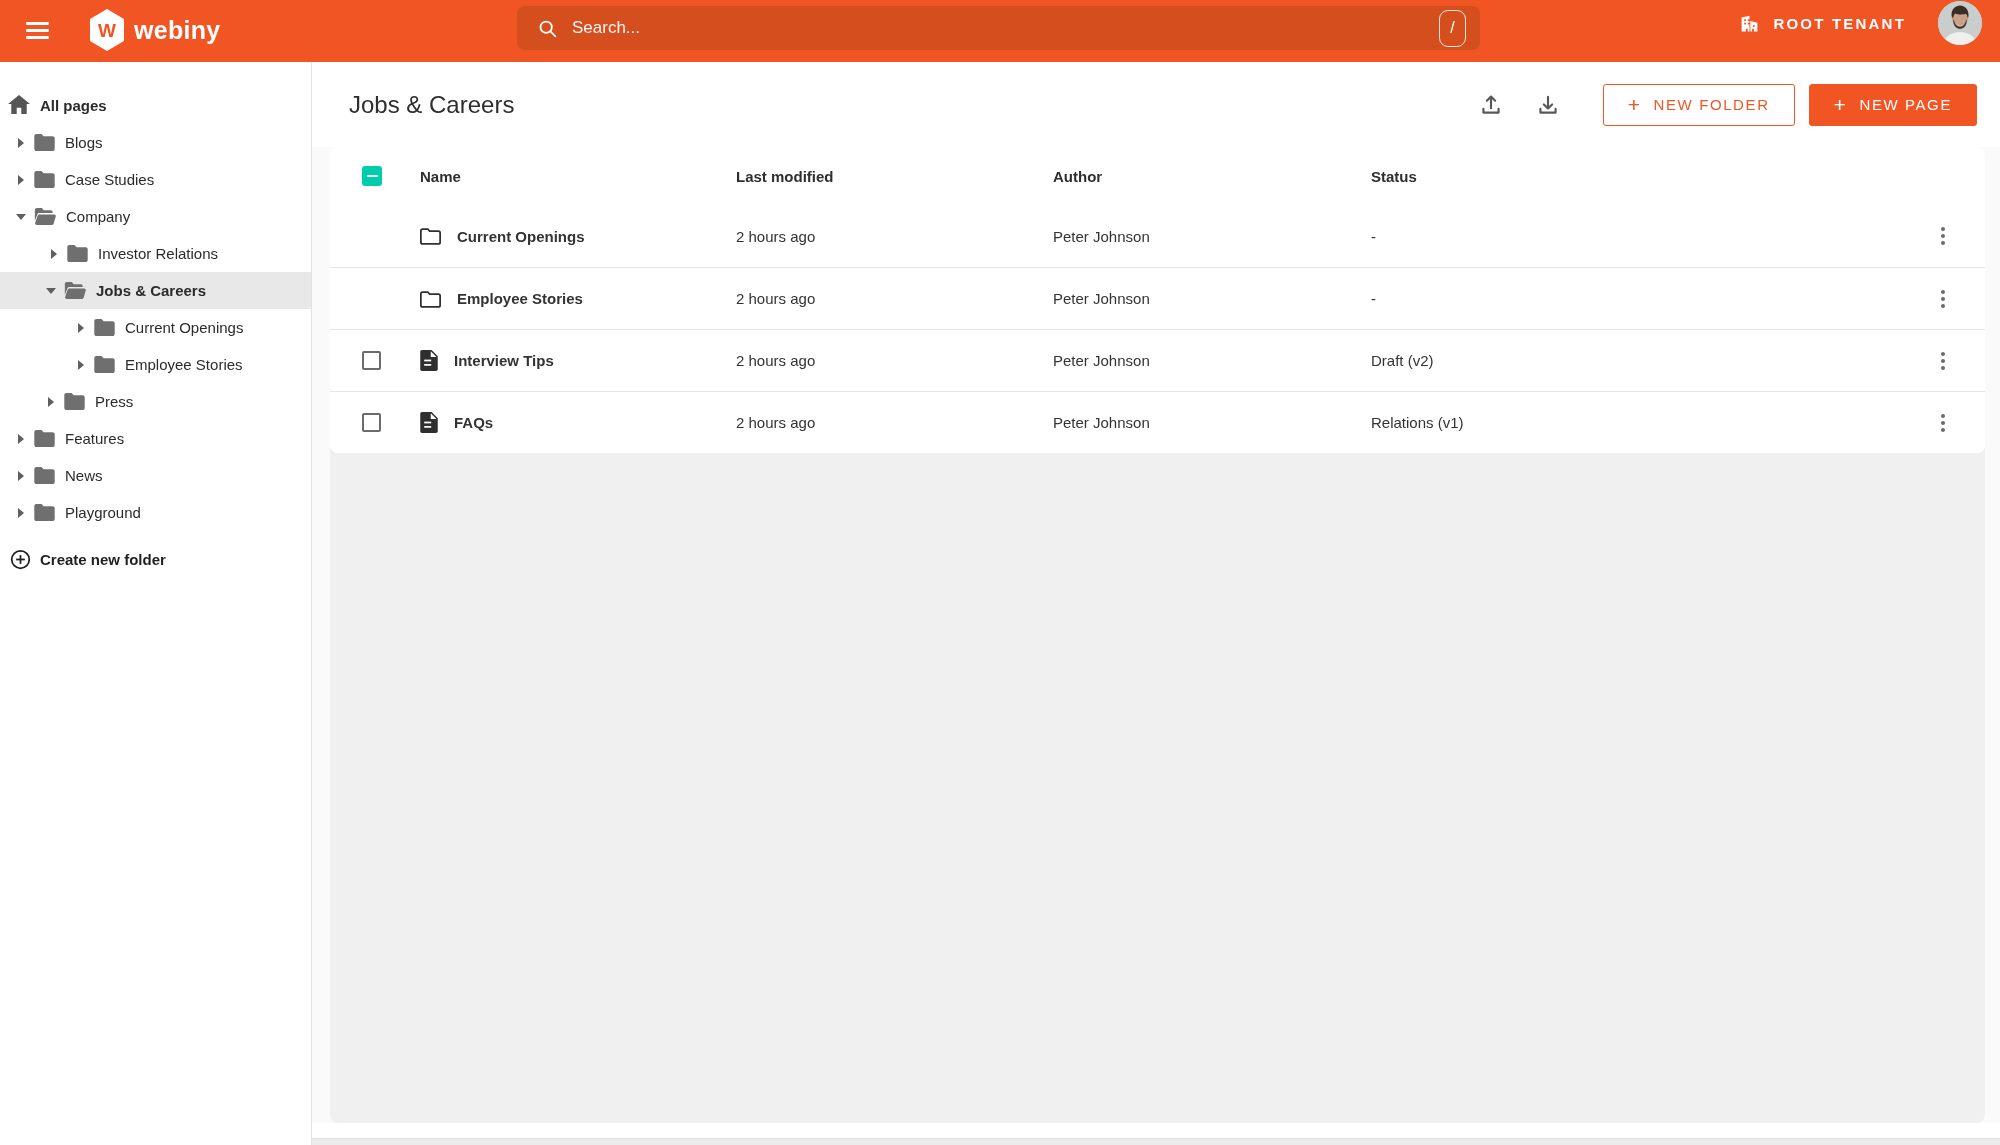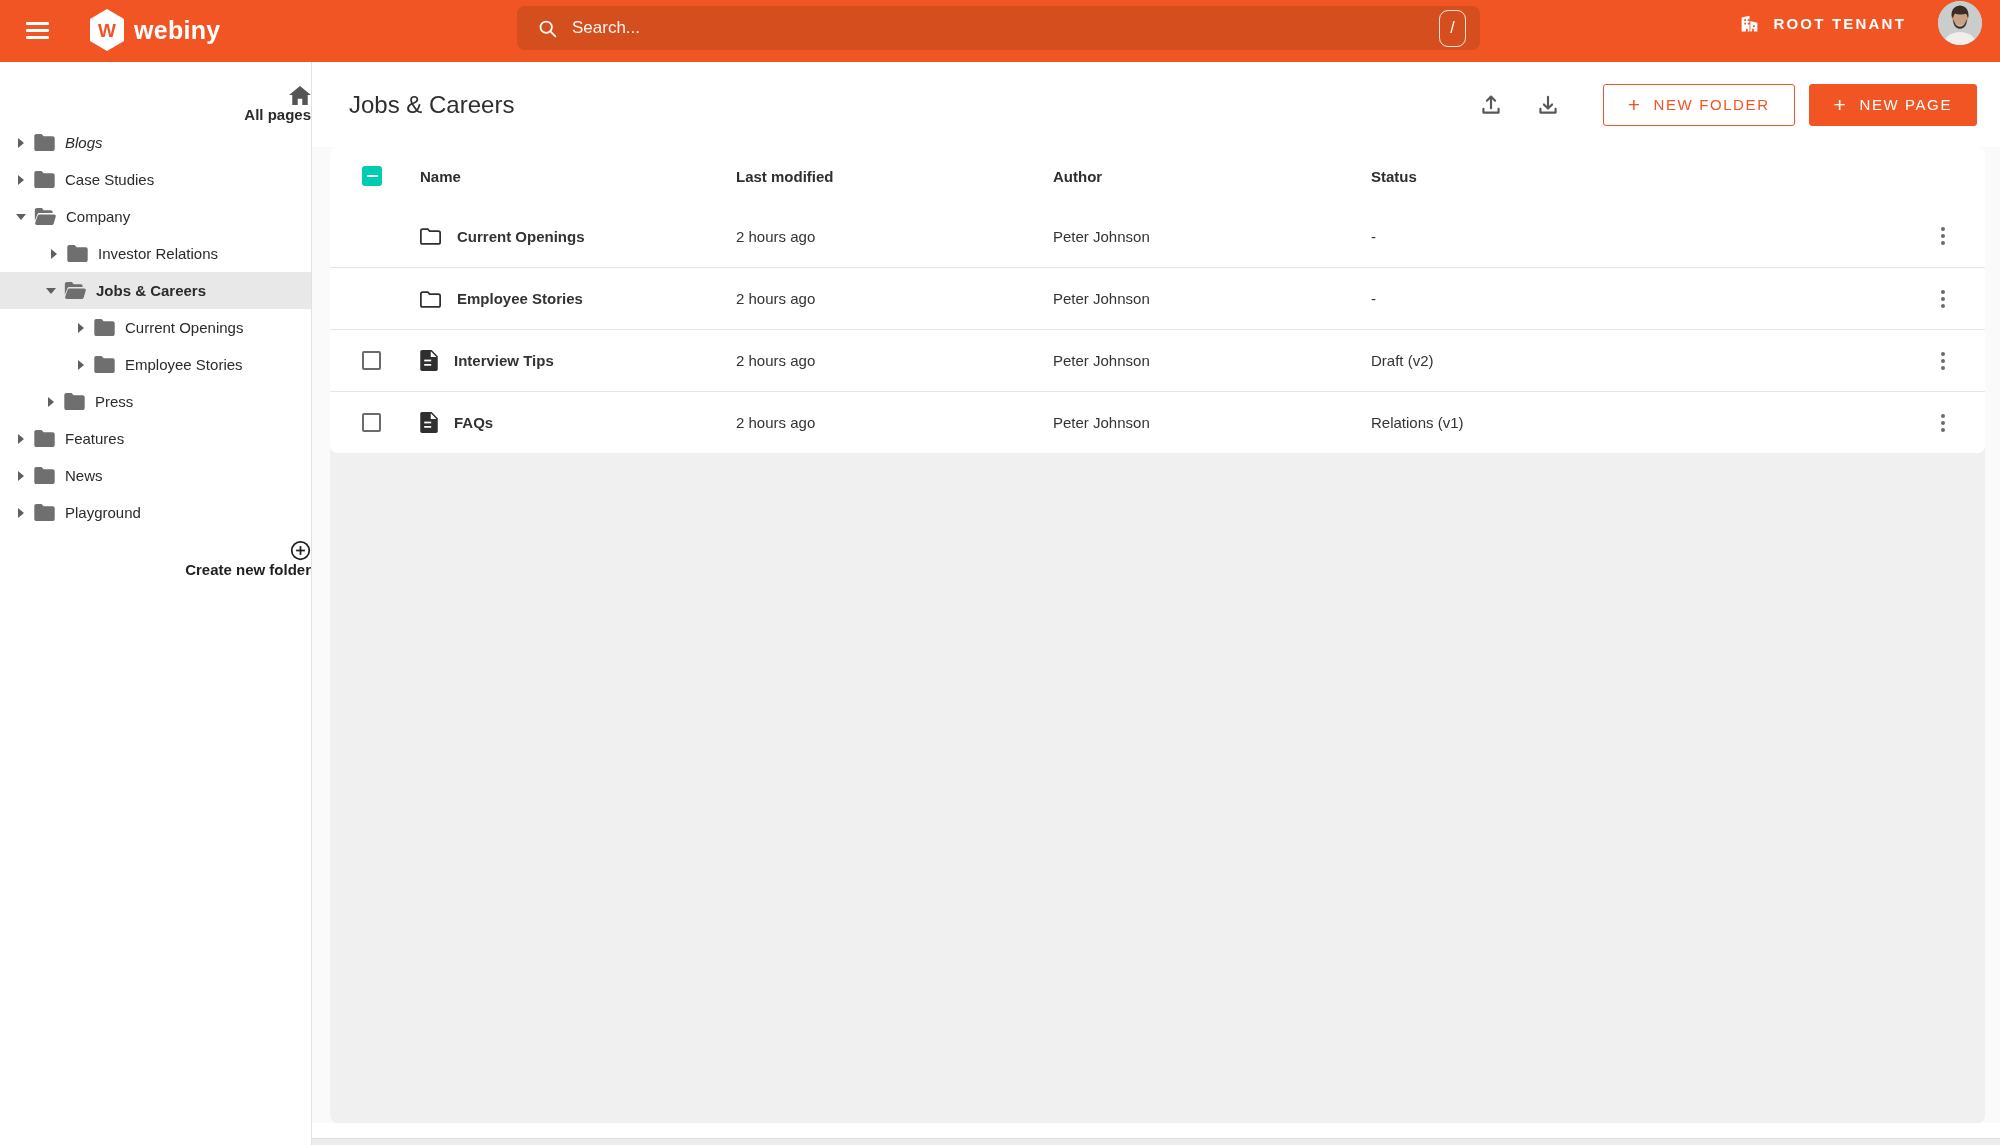--- a/index.html
+++ b/index.html
@@ -28,21 +28,21 @@
   .searchbar input::placeholder{color:rgba(255,255,255,.95);}
   .slash-key{width:27px;height:37px;border:1.5px solid rgba(255,255,255,.85);border-radius:9px;color:#fff;font-size:16px;display:flex;align-items:center;justify-content:center;}
   .topbar-right{position:absolute;right:18px;top:0;height:46px;display:flex;align-items:center;gap:32px;}
   .tenant{display:flex;align-items:center;gap:13px;color:#fff;font-size:15px;font-weight:600;letter-spacing:2.2px;cursor:pointer;}
   .avatar{width:44px;height:44px;border-radius:50%;overflow:hidden;cursor:pointer;background:#c7ccce;}
   .avatar svg{display:block;}
 
   
   .shell{flex:1;display:flex;min-height:0;}
   .sidebar{width:312px;flex:none;background:#fff;border-right:1px solid #e2e2e2;padding-top:24px;font-size:15px;color:#2b2b2b;}
-  .side-row{height:38px;display:flex;align-items:flex-end;cursor:pointer;flex-direction:column;}
+  .side-row{height:38px;display:flex;align-items:center;cursor:pointer;}
   .side-row .lbl{margin-left:10px;}
   .all-pages{padding-left:8px;font-weight:700;}
   .all-pages .lbl{margin-left:10px;}
   .tree-item{height:37px;display:flex;align-items:center;cursor:pointer;}
   .tree-item .caret{width:12px;flex:none;display:flex;justify-content:center;}
   .caret-right{width:0;height:0;border-left:6px solid #5f5f5f;border-top:5px solid transparent;border-bottom:5px solid transparent;}
   .caret-down{width:0;height:0;border-top:6px solid #5f5f5f;border-left:5px solid transparent;border-right:5px solid transparent;}
   .tree-item .f-icon{margin-left:7px;flex:none;display:flex;}
   .tree-item .lbl{margin-left:10px;white-space:nowrap;}
   .tree-item.selected{background:#e8e8e8;font-weight:700;}
@@ -135,21 +135,21 @@
 
     <nav class="sidebar">
       <div class="side-row all-pages">
         <svg width="22" height="20" viewBox="0 0 24 22">
           <path fill="#555" d="M12 0l12 10h-3.5v11h-6v-7h-5v7h-6V10H0z"></path>
         </svg>
         <span class="lbl">All pages</span>
       </div>
 
       <div id="tree">
-  <div class="tree-item closed" style="padding-left: 15px; font-style: italic;">
+  <div class="tree-item closed" style="padding-left: 15px;">
     <span class="caret">
               <i class="caret-right"></i>
             </span>
     <span class="f-icon">
       <svg class="folder-closed" width="21" height="17" viewBox="0 0 24 20">
                 <path fill="#6f6f6f" d="M0 2.5C0 1.1 1.1 0 2.5 0h6L11 2.5h10.5C22.9 2.5 24 3.6 24 5v12.5c0 1.4-1.1 2.5-2.5 2.5h-19C1.1 20 0 18.9 0 17.5z"></path>
               </svg>
 
     </span>
     <span class="lbl">Blogs</span>

